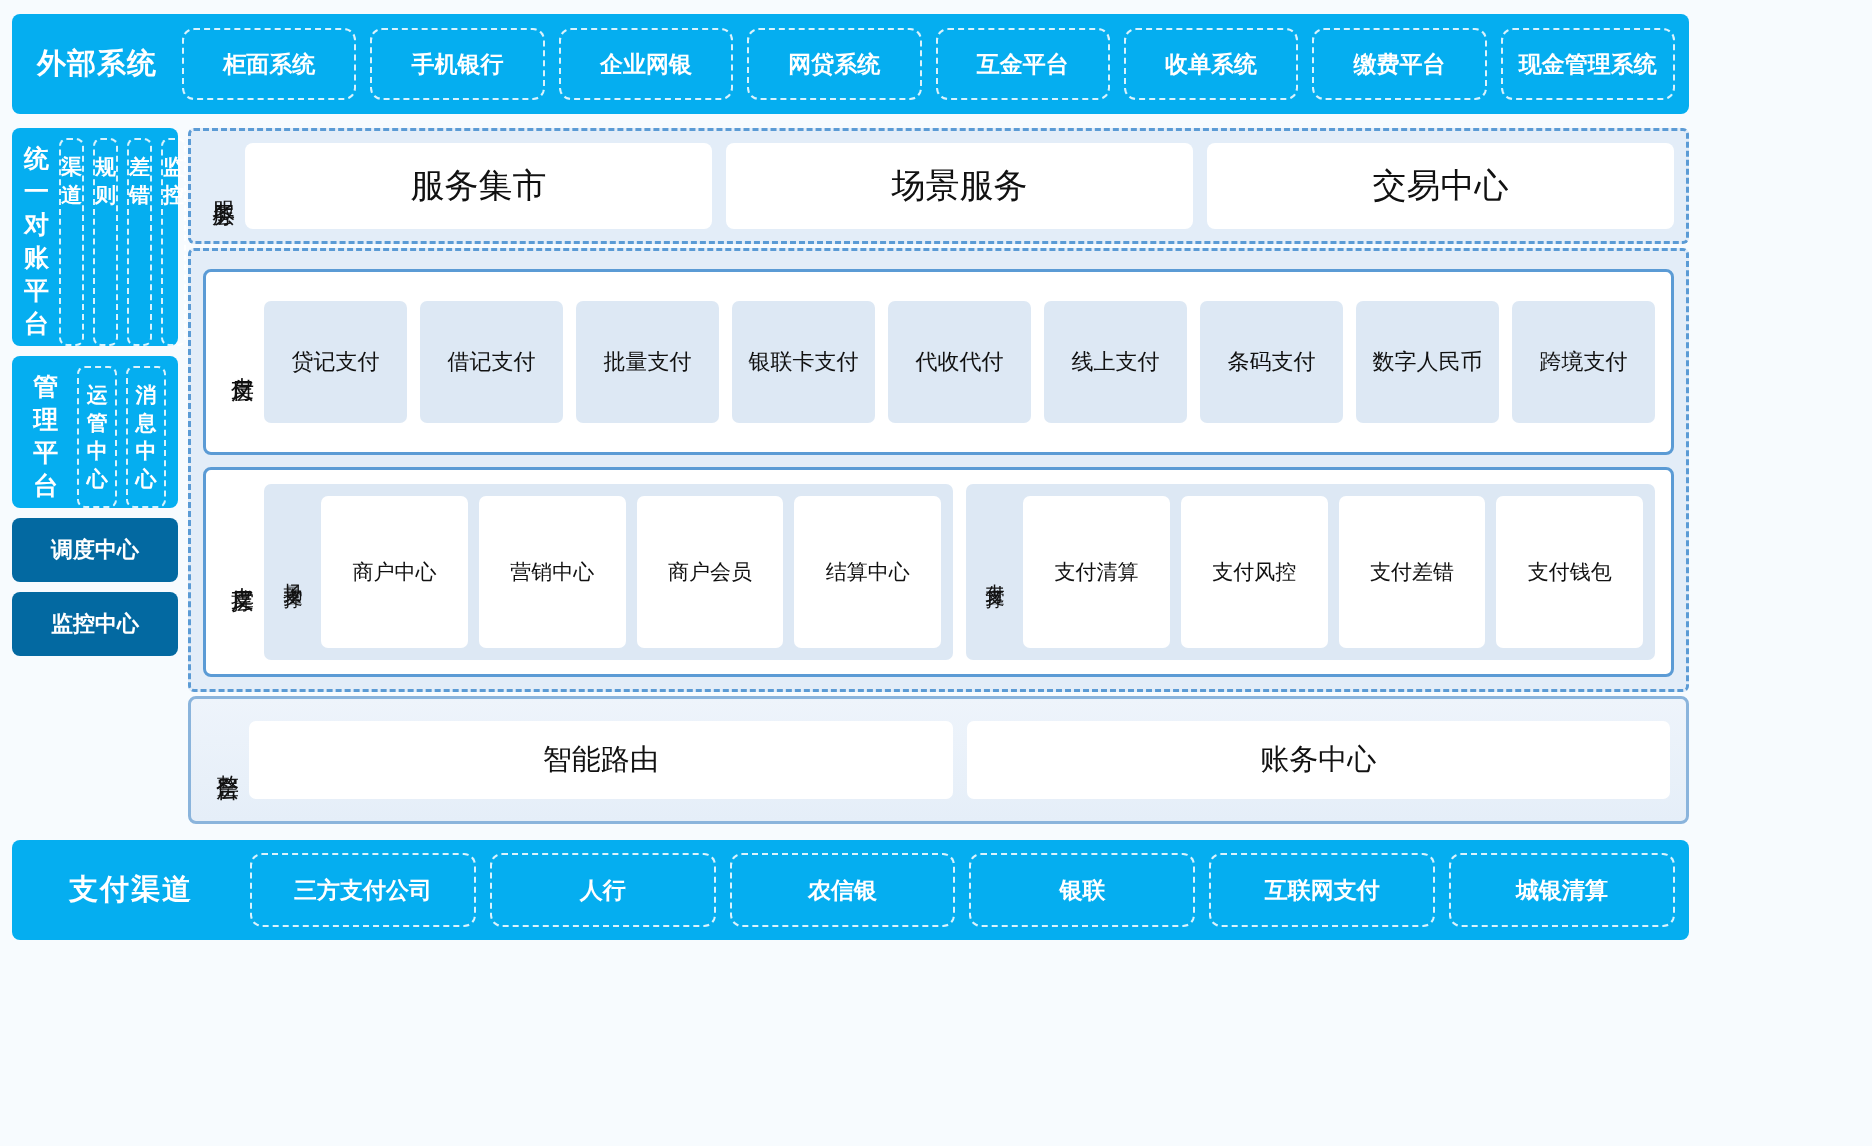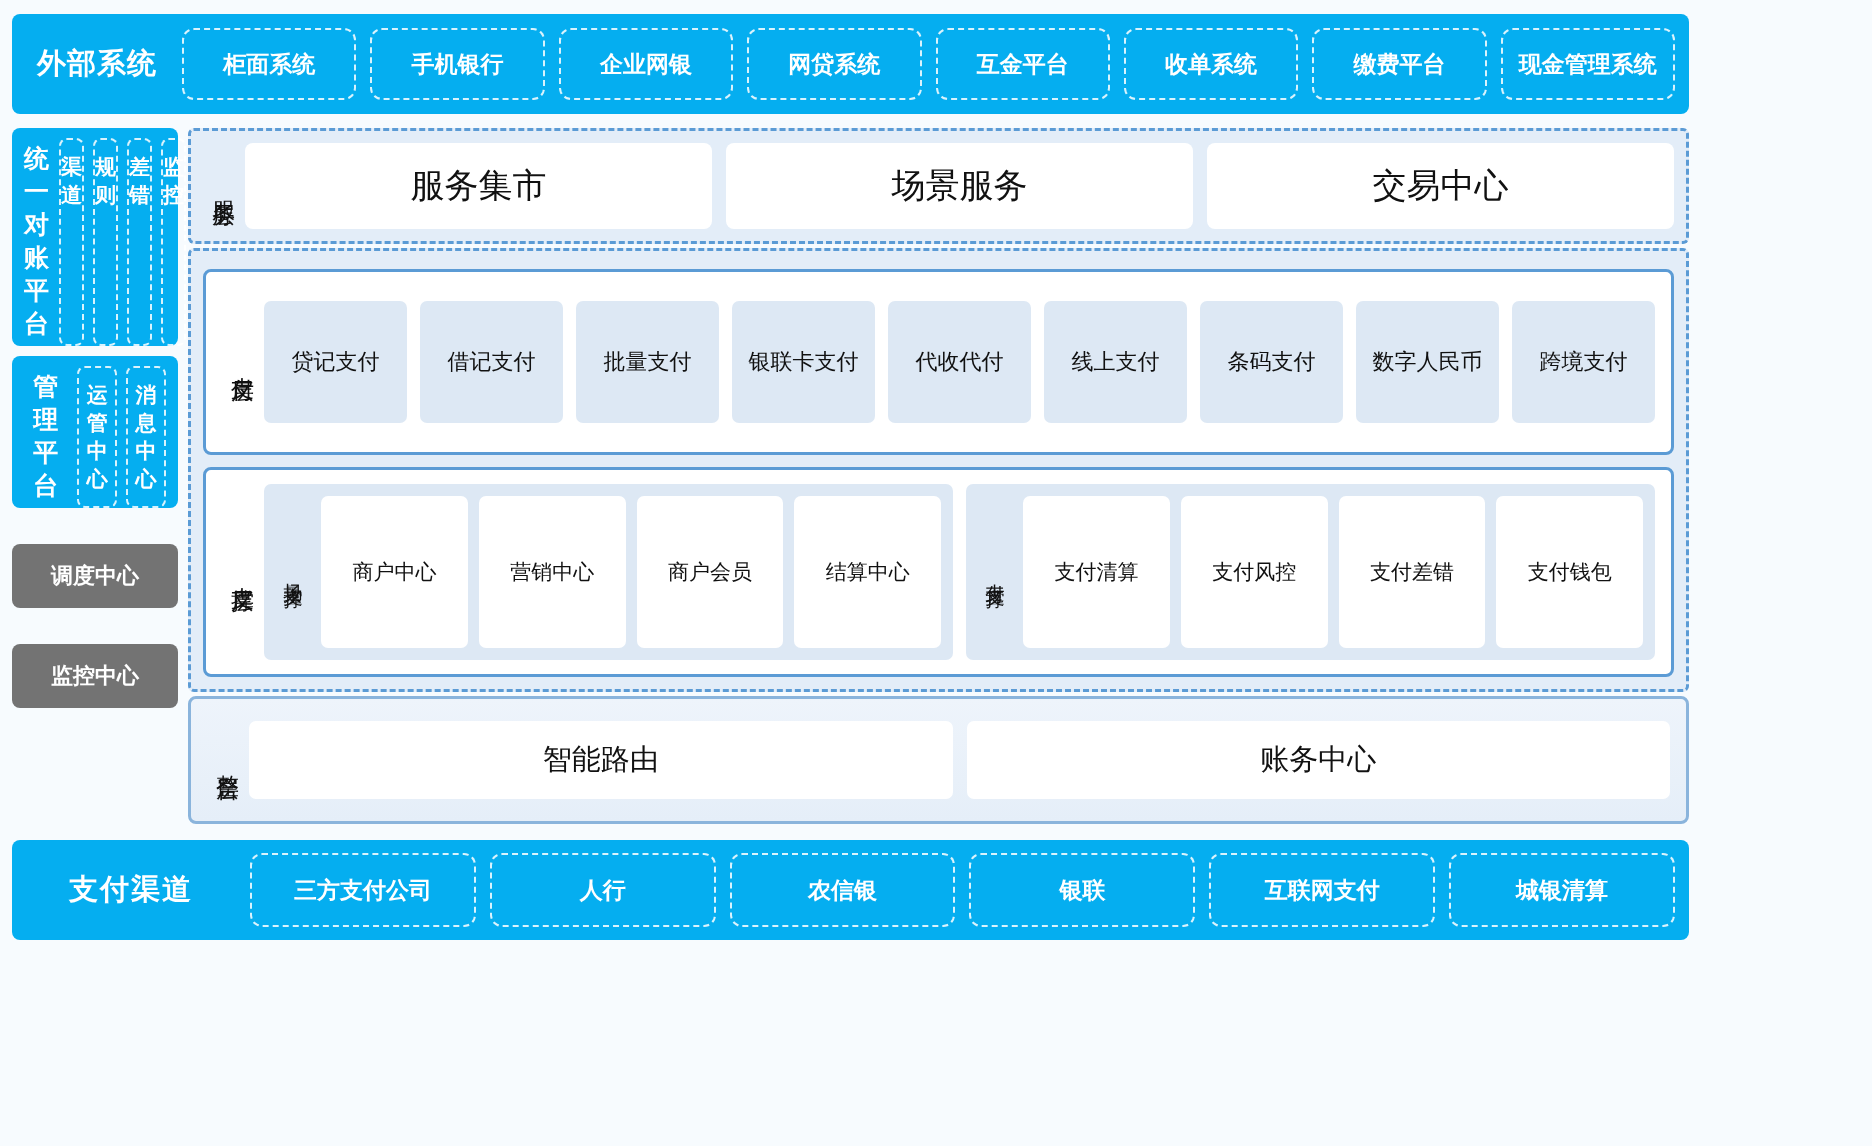--- a/index.html
+++ b/index.html
@@ -58,23 +58,23 @@
     color: #fff; font-size: 25px; font-weight: bold; text-align: center;
     padding: 4px 0 6px 0; letter-spacing: 1px;
   }
   .rail-chip {
     border: 2px dashed rgba(255,255,255,.85);
     border-radius: 8px;
     color: #fff; font-size: 21px; font-weight: bold;
     text-align: center; padding: 13px 0;
   }
   .rail-solid {
-    background: #737373; border-radius: 8px;
+    background: #0369a1; border-radius: 8px;
     color: #fff; font-size: 22px; font-weight: bold;
-    text-align: center; padding: 17px 0; margin-top: 26px;
+    text-align: center; padding: 17px 0;
   }
 
   
   #right-col { flex: 1 1 auto; display: flex; flex-direction: column; gap: 4px; }
 
   .dash-group {
     border: 3px dashed #5b9bd5;
     border-radius: 6px;
     background: #e3edf8;
     padding: 12px;

